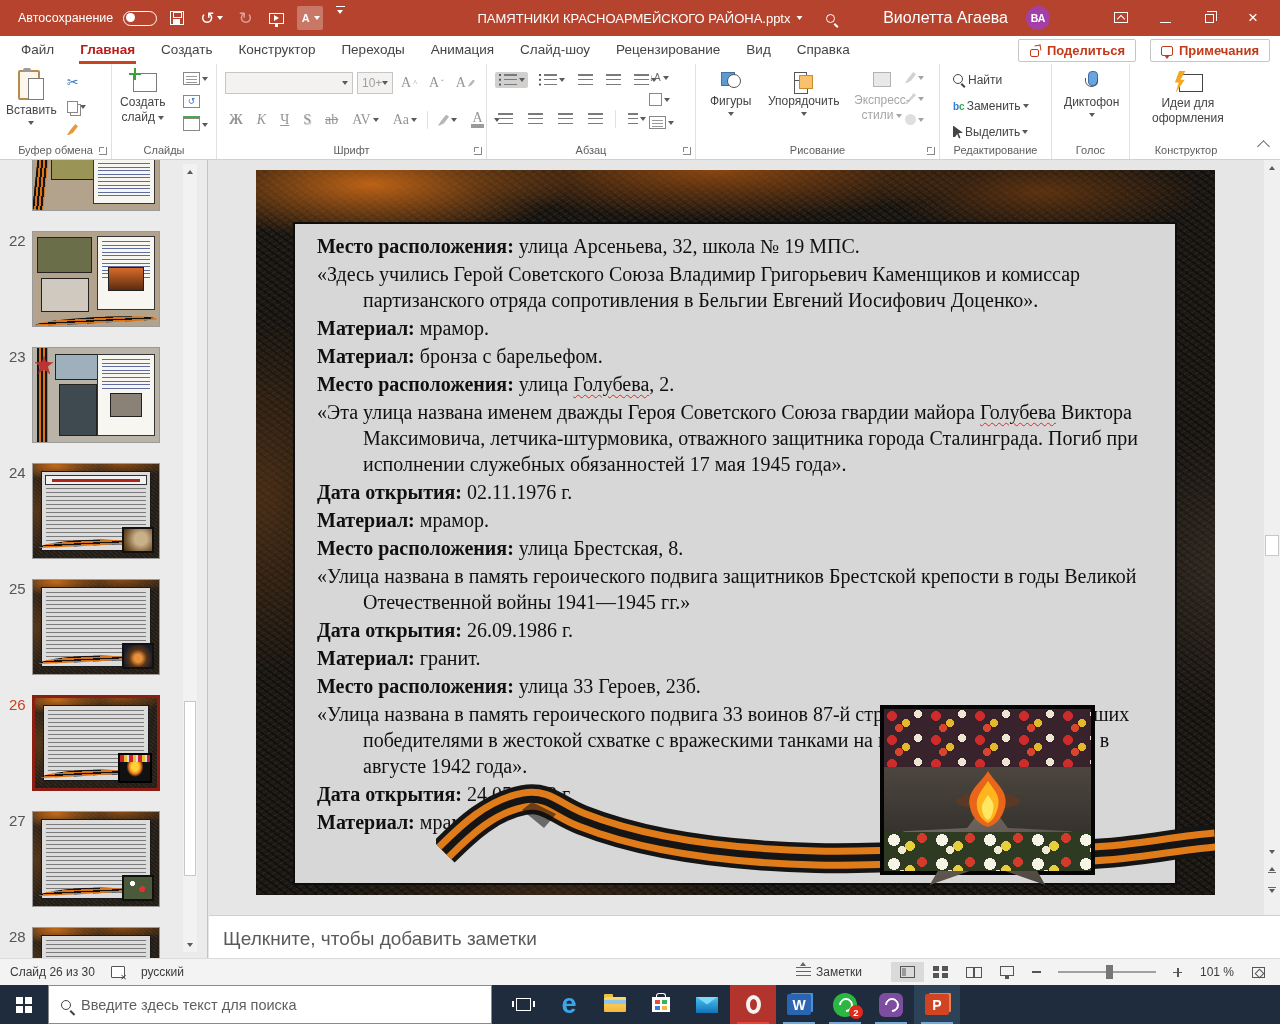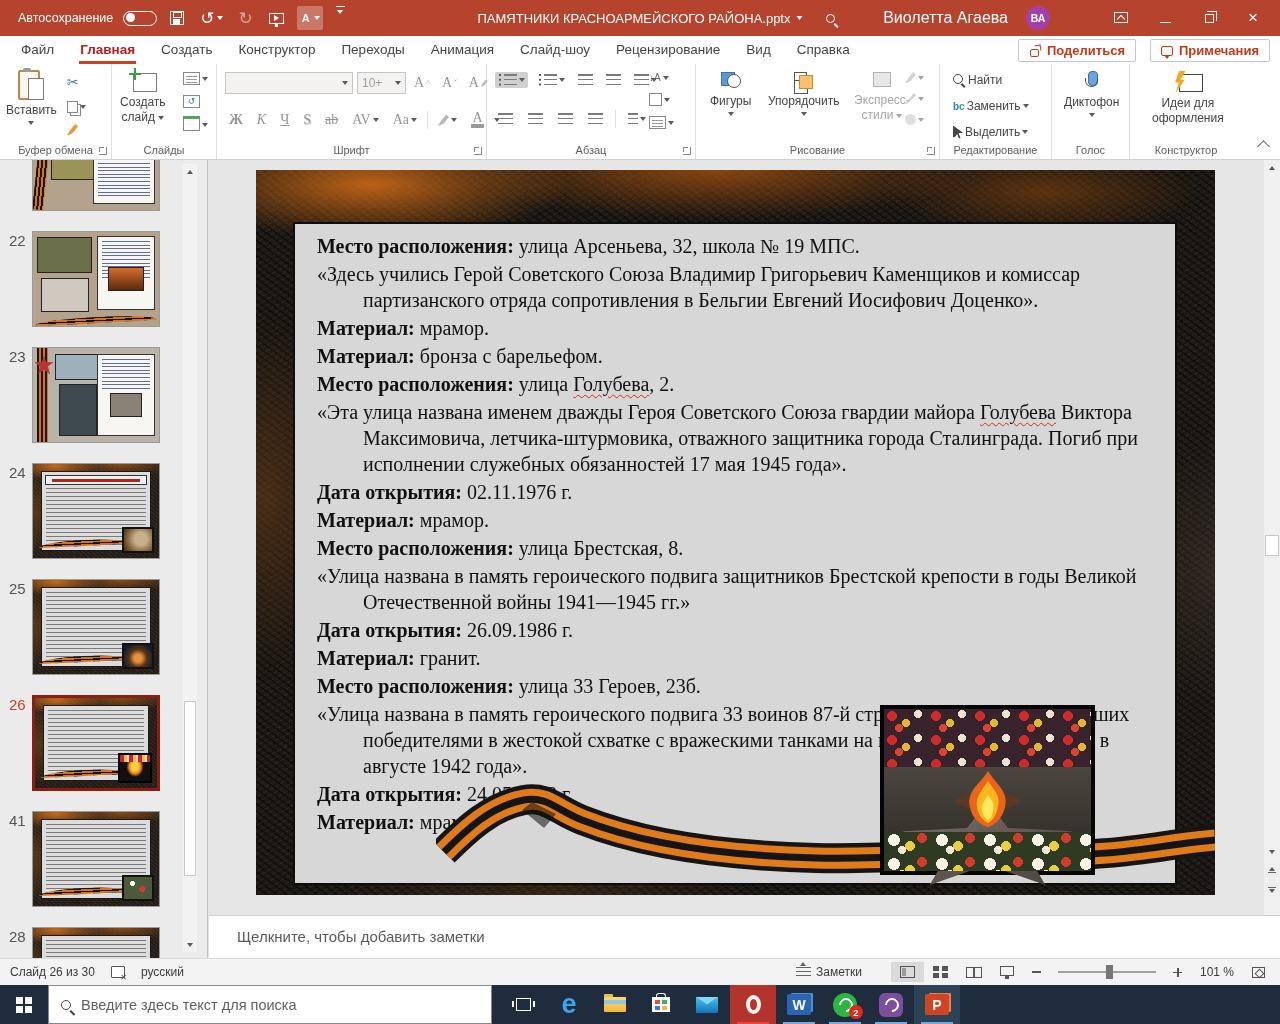--- a/index.html
+++ b/index.html
@@ -175,21 +175,21 @@
   .ph-bot { position:absolute; left:0; right:0; bottom:0; height:24%;
       background:radial-gradient(circle 6px at 10px 8px, #f5f2e6 97%, transparent), radial-gradient(circle 5px at 26px 14px, #e8cf3a 97%, transparent),
       radial-gradient(circle 5px at 38px 6px, #d23a2a 97%, transparent), radial-gradient(circle 4px at 18px 18px, #f0e8d0 97%, transparent),
       #2e3a22; background-size:48px 24px; }
   .vscroll { position:absolute; left:1264px; top:160px; width:16px; height:755px; background:#f0f0f0; }
   .vscroll .vthumb { position:absolute; left:1px; width:14px; top:375px; height:21px; background:#fff; border:1px solid #c8c8c8; }
   .vbtn { position:absolute; left:0; width:16px; height:16px; display:flex; align-items:center; justify-content:center; background:#f0f0f0; }
   .dbl { flex-direction:column; gap:1px; }
 
   .notes { position:absolute; left:209px; top:915px; width:1071px; height:43px; background:#fff; border-top:1px solid #cfcfcf; }
-  .notes-text { position:absolute; left:28px; top:12px; font-size:15px; color:#5a5a5a; }
+  .notes-text { position:absolute; left:14px; top:12px; font-size:19px; color:#5a5a5a; }
 
   
   .statusbar { position:absolute; left:0; top:958px; width:1280px; height:27px; background:#f3f3f3; border-top:1px solid #dcdcdc; display:flex; align-items:center; font-size:12px; color:#3b3b3b; }
   .st-left { display:flex; align-items:center; gap:16px; padding-left:10px; }
   .ic-spell { width:14px; height:13px; position:relative; display:inline-block; }
   .ic-spell::before { content:''; position:absolute; left:0; top:0; width:12px; height:10px; border:1.3px solid #555; border-radius:1px; background:#fff; }
   .ic-spell::after { content:'✕'; position:absolute; right:-2px; bottom:-3px; font-size:8px; color:#444; }
   .st-right { position:absolute; right:6px; display:flex; align-items:center; gap:0; }
   .st-item { display:flex; align-items:center; gap:5px; padding:4px 9px; }
   .st-item.on { background:#dadada; }
@@ -391,21 +391,21 @@
     </div>
     <div class="grp-label">Слайды</div>
   </div>
 
   <div class="grp" style="left:217px;width:270px">
     <div class="row-icons" style="position:absolute;left:8px;top:8px;gap:4px">
       <span class="combo" style="width:128px">
           <span></span>
           <span class="car"></span>
         </span>
-      <span class="combo" style="width:49px">
+      <span class="combo" style="width:36px">
           <span>10+</span>
           <span class="car"></span>
         </span>
       <span class="fbtn">
           <span>А</span>
           <sup style="font-size:8px">^</sup>
         </span>
       <span class="fbtn">
           <span>А</span>
           <sup style="font-size:8px">ˇ</sup>
@@ -639,21 +639,21 @@
         <div class="th-num sel">26</div>
         <div class="th-frame sel dkbg">
           <div class="tb-box">
             <div class="tb-text"></div>
           </div>
           <div class="tb-rib"></div>
           <div class="tb-photo p-flame" style="width:34px;height:30px"></div>
         </div>
       </div>
       <div class="th-item">
-        <div class="th-num">41</div>
+        <div class="th-num">27</div>
         <div class="th-frame dkbg">
           <div class="tb-box">
             <div class="tb-text"></div>
           </div>
           <div class="tb-rib"></div>
           <div class="tb-photo p-flowers"></div>
         </div>
       </div>
       <div class="th-item">
         <div class="th-num">28</div>

